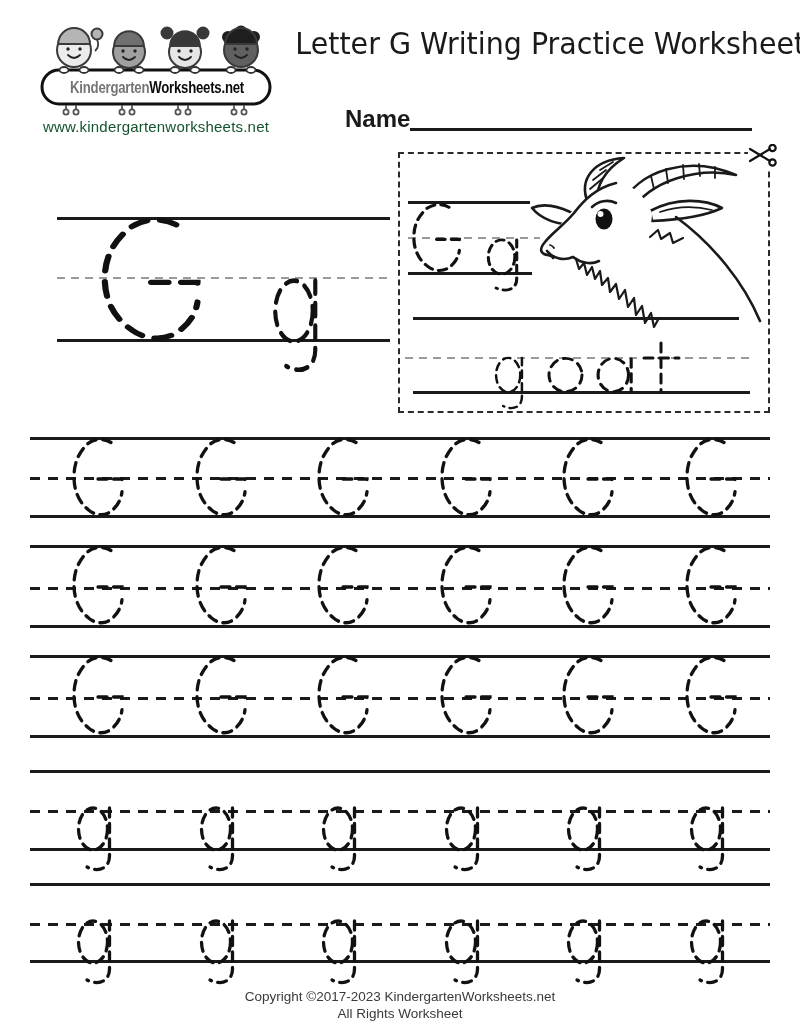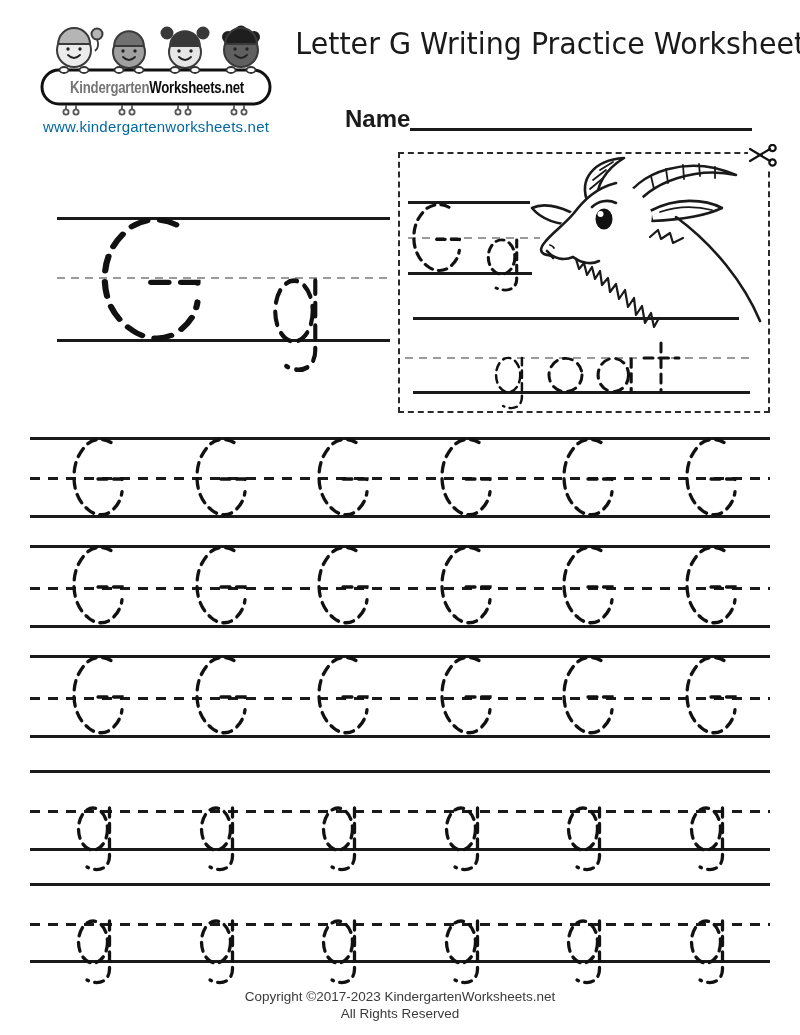--- a/index.html
+++ b/index.html
@@ -6,21 +6,21 @@
   .page{position:relative;width:800px;height:1035px;background:#fff;overflow:hidden;
         font-family:"Liberation Sans",sans-serif;color:#1a1a1a;}
   
   .logo-svg{position:absolute;left:40px;top:14px;}
   .sign-text{position:absolute;left:44px;top:72px;width:226px;height:30px;line-height:30px;
              text-align:center;white-space:nowrap;font-weight:bold;font-size:16.5px;
              transform:scaleX(.8);transform-origin:center;letter-spacing:-0.3px;}
   .sign-light{color:#757575;}
   .sign-dark{color:#0a0a0a;}
   .logo-url{position:absolute;left:34px;top:118px;width:244px;text-align:center;
-            font-size:15px;color:#0369a1;letter-spacing:.2px;}
+            font-size:15px;color:#14532d;letter-spacing:.2px;}
   
   .title{position:absolute;left:283px;top:26px;width:494px;margin:0;text-align:center;
          font-size:30px;font-weight:500;white-space:nowrap;transform:scaleX(.95);
          transform-origin:center;font-family:"DejaVu Sans",sans-serif;}
   .name-label{position:absolute;left:345px;top:105px;font-size:24px;font-weight:bold;}
   .name-line{position:absolute;left:410px;top:128px;width:342px;height:3px;background:#1a1a1a;}
   
   .cutout{position:absolute;left:398px;top:152px;width:368px;height:257px;
           border:2px dashed #2a2a2a;}
   .scissors{position:absolute;left:748px;top:144px;background:#fff;}
@@ -338,15 +338,15 @@
         <path d="M33.5 6 L33.5 54 C33.5 66 23 71 11 65" fill="none" stroke="#111111" stroke-width="3.3" stroke-linecap="round" stroke-dasharray="9 6.5"></path>
       </svg>
       <svg viewBox="0 0 48 76" preserveAspectRatio="none" class="glyph" style="left: 688.5px; top: 915px; width: 48px; height: 76px;">
         <ellipse cx="17" cy="27" rx="14.5" ry="21" fill="none" stroke="#111111" stroke-width="3.3" stroke-linecap="round" stroke-dasharray="9 6.5"></ellipse>
         <path d="M33.5 6 L33.5 54 C33.5 66 23 71 11 65" fill="none" stroke="#111111" stroke-width="3.3" stroke-linecap="round" stroke-dasharray="9 6.5"></path>
       </svg>
     </div>
 
   <div class="footer">
     <div>Copyright ©2017-2023 KindergartenWorksheets.net</div>
-    <div>All Rights Reserved</div>
+    <div>All Rights Worksheet</div>
   </div>
 </div>
 
 </body></html>

